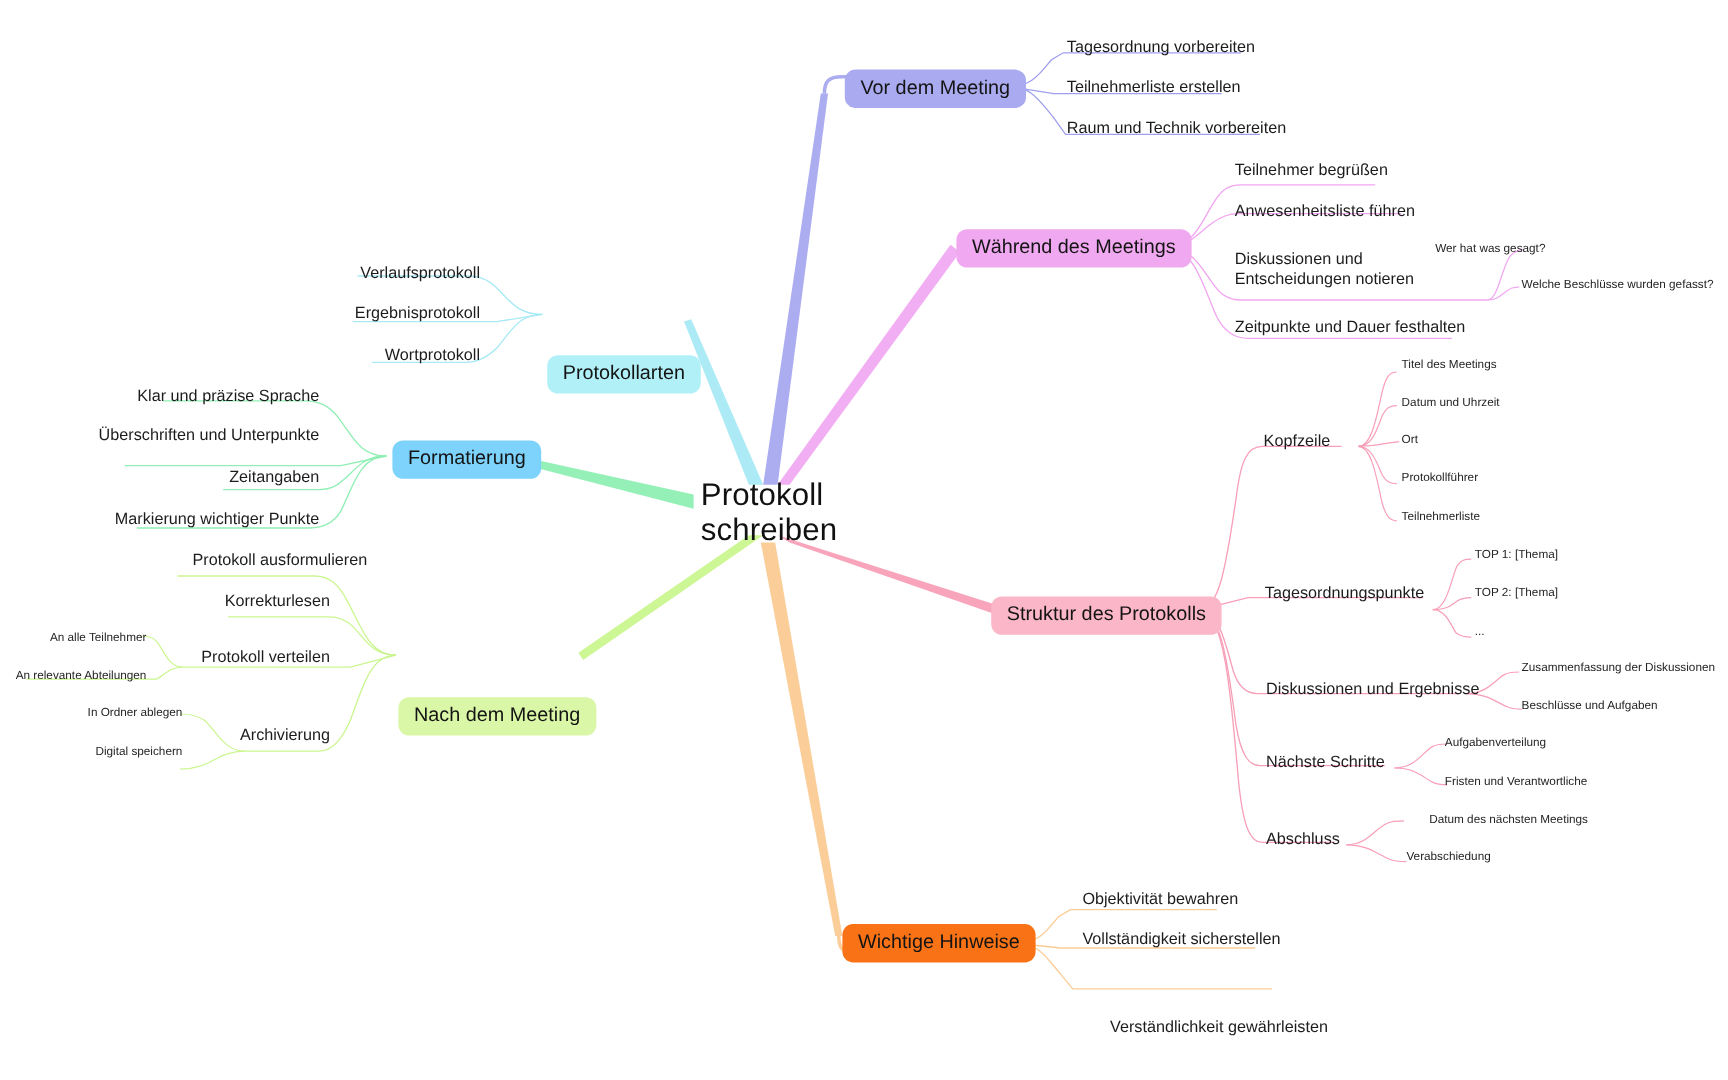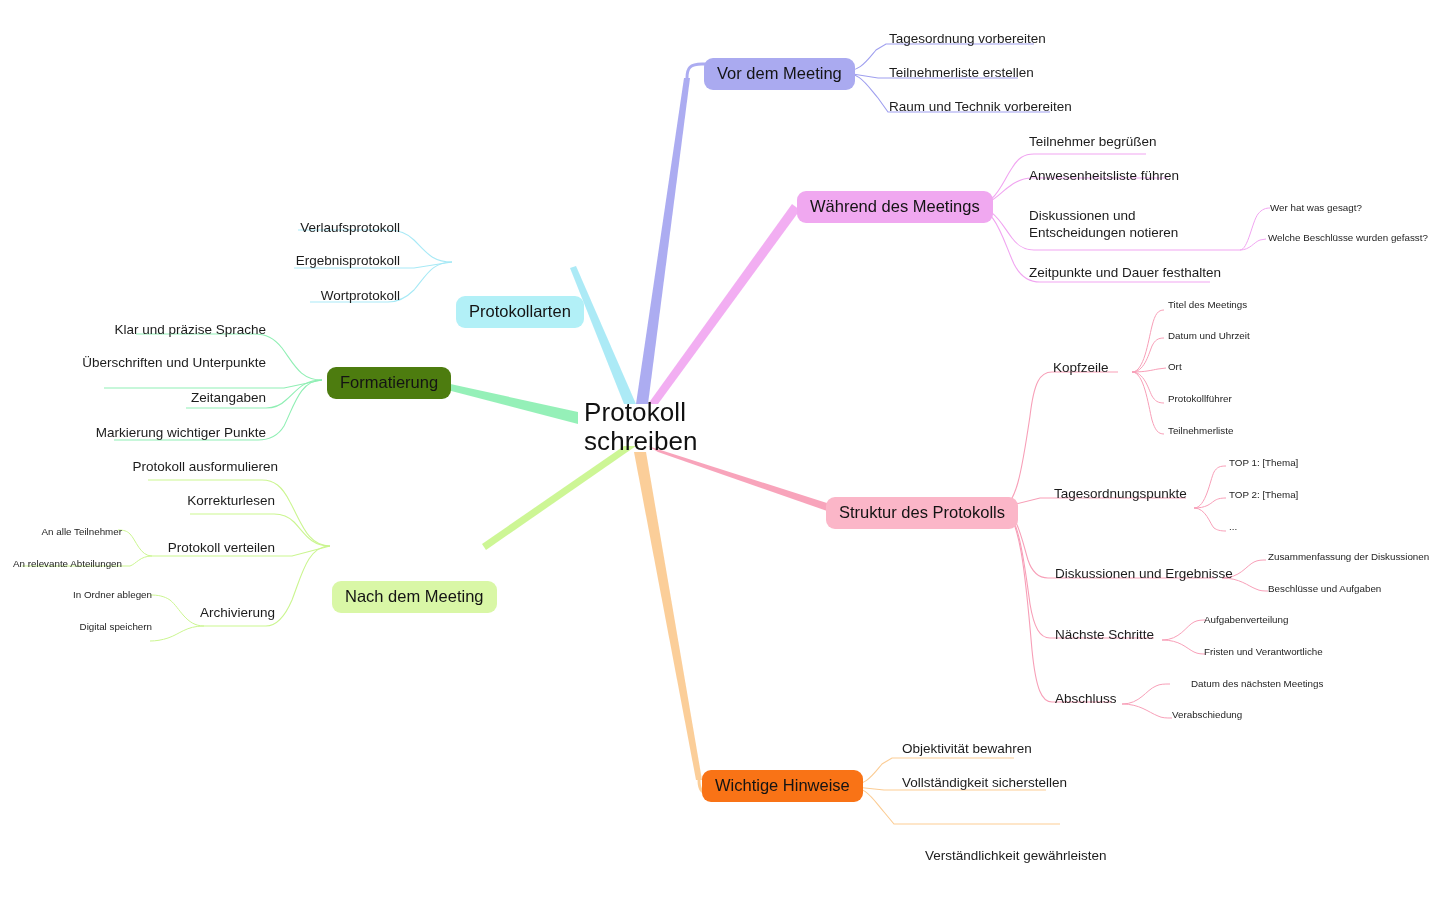--- a/index.html
+++ b/index.html
@@ -186,21 +186,21 @@
   <div class="node pill" style="left:704px; top:58px; background:#aaaaf0;">Vor dem Meeting</div>
   <div class="node lvl2 lvl2-right" style="left:889px; top:31px;">Tagesordnung vorbereiten</div>
   <div class="node lvl2 lvl2-right" style="left:889px; top:65px;">Teilnehmerliste erstellen</div>
   <div class="node lvl2 lvl2-right" style="left:889px; top:99px;">Raum und Technik vorbereiten</div>
 
   <div class="node pill" style="left:797px; top:191px; background:#f0a8f0;">Während des Meetings</div>
   <div class="node lvl2 lvl2-right" style="left:1029px; top:134px;">Teilnehmer begrüßen</div>
   <div class="node lvl2 lvl2-right" style="left:1029px; top:168px;">Anwesenheitsliste führen</div>
   <div class="node lvl2 lvl2-right two-line" style="left:1029px; top:208px; width:200px;">Diskussionen und Entscheidungen notieren</div>
   <div class="node lvl2 lvl2-right" style="left:1029px; top:265px;">Zeitpunkte und Dauer festhalten</div>
-  <div class="node lvl3 lvl3-right" style="left:1270px; top:202px;text-align:right;">Wer hat was gesagt?</div>
+  <div class="node lvl3 lvl3-right" style="left:1196px; top:202px;text-align:right;">Wer hat was gesagt?</div>
   <div class="node lvl3 lvl3-right" style="left:1268px; top:232px;">Welche Beschlüsse wurden gefasst?</div>
 
   <div class="node pill" style="left:826px; top:497px; background:#fbb6c8;">Struktur des Protokolls</div>
 
   <div class="node lvl2 lvl2-right" style="left:1053px; top:360px;">Kopfzeile</div>
   <div class="node lvl3 lvl3-right" style="left:1168px; top:299px;">Titel des Meetings</div>
   <div class="node lvl3 lvl3-right" style="left:1168px; top:330px;">Datum und Uhrzeit</div>
   <div class="node lvl3 lvl3-right" style="left:1168px; top:361px;">Ort</div>
   <div class="node lvl3 lvl3-right" style="left:1168px; top:393px;">Protokollführer</div>
   <div class="node lvl3 lvl3-right" style="left:1168px; top:425px;">Teilnehmerliste</div>
@@ -221,30 +221,30 @@
   <div class="node lvl2 lvl2-right" style="left:1055px; top:691px;">Abschluss</div>
   <div class="node lvl3 lvl3-right" style="left:1172px; top:678px;padding-left:19px;">Datum des nächsten Meetings</div>
   <div class="node lvl3 lvl3-right" style="left:1172px; top:709px;">Verabschiedung</div>
 
   <div class="node pill" style="left:702px; top:770px; background:#f97316;">Wichtige Hinweise</div>
   <div class="node lvl2 lvl2-right" style="left:902px; top:741px;">Objektivität bewahren</div>
   <div class="node lvl2 lvl2-right" style="left:902px; top:775px;">Vollständigkeit sicherstellen</div>
   <div class="node lvl2 lvl2-right" style="left:902px; top:848px;margin-left:23px;">Verständlichkeit gewährleisten</div>
 
   <div class="node pill" style="left:332px; top:533px; background:#d9f7a6;margin-top:48px;">Nach dem Meeting</div>
-  <div class="node lvl2 lvl2-left" style="right:1162px; top:459px;">Protokoll ausformulieren</div>
+  <div class="node lvl2 lvl2-left" style="right:1134px; top:459px;">Protokoll ausformulieren</div>
   <div class="node lvl2 lvl2-left" style="right:1165px; top:493px;">Korrekturlesen</div>
   <div class="node lvl2 lvl2-left" style="right:1165px; top:540px;">Protokoll verteilen</div>
   <div class="node lvl2 lvl2-left" style="right:1165px; top:605px;">Archivierung</div>
   <div class="node lvl3 lvl3-left" style="right:1318px; top:526px;">An alle Teilnehmer</div>
   <div class="node lvl3 lvl3-left" style="right:1318px; top:558px;">An relevante Abteilungen</div>
   <div class="node lvl3 lvl3-left" style="right:1288px; top:589px;">In Ordner ablegen</div>
   <div class="node lvl3 lvl3-left" style="right:1288px; top:621px;">Digital speichern</div>
 
-  <div class="node pill" style="left:327px; top:367px; background:#4d7c0f;">Formatierung</div>
+  <div class="node pill" style="left:327px; top:367px; background:#7dd3fc;">Formatierung</div>
   <div class="node lvl2 lvl2-left" style="right:1174px; top:322px;">Klar und präzise Sprache</div>
   <div class="node lvl2 lvl2-left" style="right:1174px; top:355px;">Überschriften und Unterpunkte</div>
   <div class="node lvl2 lvl2-left" style="right:1174px; top:390px;">Zeitangaben</div>
   <div class="node lvl2 lvl2-left" style="right:1174px; top:425px;">Markierung wichtiger Punkte</div>
 
   <div class="node pill" style="left:456px; top:248px; background:#b2f0f7;margin-top:48px;">Protokollarten</div>
   <div class="node lvl2 lvl2-left" style="right:1040px; top:220px;">Verlaufsprotokoll</div>
   <div class="node lvl2 lvl2-left" style="right:1040px; top:253px;">Ergebnisprotokoll</div>
   <div class="node lvl2 lvl2-left" style="right:1040px; top:288px;">Wortprotokoll</div>
 

